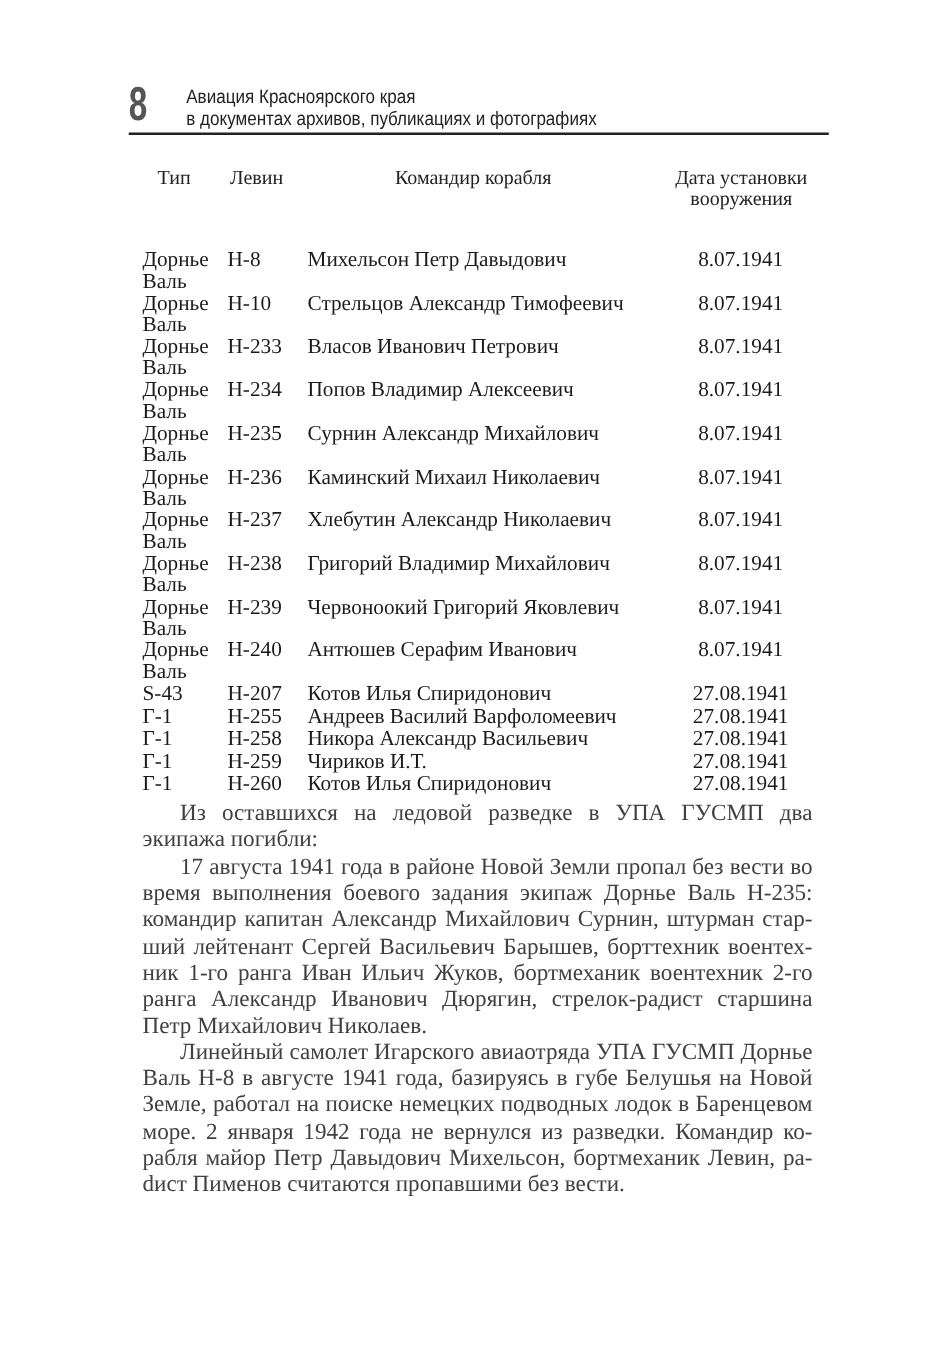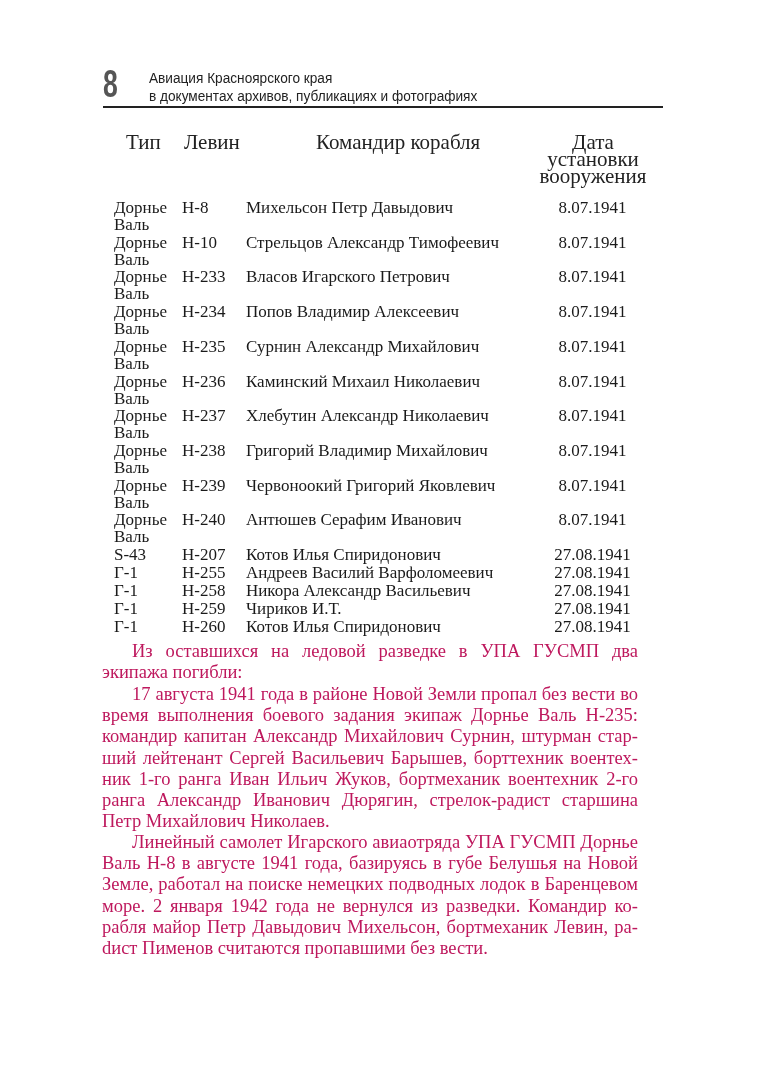--- a/index.html
+++ b/index.html
@@ -11,32 +11,32 @@
       transform: scaleX(0.7); transform-origin: left top;
     }
     .running-head {
       position: absolute; left: 149px; top: 69px;
       font-family: "Liberation Sans", sans-serif; font-size: 15.5px; line-height: 18px;
       color: #222; transform: scaleX(0.88); transform-origin: left top; white-space: nowrap;
     }
     .rule { position: absolute; left: 103px; top: 106px; width: 560px; height: 2px; background: #222; }
 
     .serif { font-family: "Liberation Serif", serif; }
-    .th { position: absolute; font-size: 21px; line-height: 17px; top: 134px; color: #222; }
+    .th { position: absolute; font-size: 16px; line-height: 17px; top: 134px; color: #222; }
     .th-date { text-align: center; }
     .row { position: absolute; left: 0; width: 761px; font-size: 17px; line-height: 17px; }
     .cell { position: absolute; top: 0; white-space: nowrap; margin-top: 19px; }
     .c-type { left: 114px; width: 66px; white-space: normal; }
     .c-num { left: 182px; }
     .c-name { left: 246px; }
     .c-date { left: 535px; width: 115px; text-align: center; font-family: Liberation Serif, serif; }
 
     .para {
-      position: absolute; left: 102px; width: 536px;
-      font-size: 18.5px; line-height: 21.2px; text-align: justify; color: #be185d;
+      position: absolute; left: 114px; width: 536px;
+      font-size: 18.5px; line-height: 21.2px; text-align: justify; color: #404040;
       text-indent: 30px; margin: 0; hyphens: manual;
     }
   </style>
 </head>
 <body>
 
 <div>
   <div class="page-number">8</div>
   <div class="running-head">
     <div>Авиация Красноярского края</div>
@@ -62,21 +62,21 @@
       </div>
       <div class="row" style="top: 214.7px;">
         <div class="cell c-type">Дорнье Валь</div>
         <div class="cell c-num">Н-10</div>
         <div class="cell c-name">Стрельцов Александр Тимофеевич</div>
         <div class="cell c-date">8.07.1941</div>
       </div>
       <div class="row" style="top: 249.4px;">
         <div class="cell c-type">Дорнье Валь</div>
         <div class="cell c-num">Н-233</div>
-        <div class="cell c-name">Власов Игарского Петрович</div>
+        <div class="cell c-name">Власов Иванович Петрович</div>
         <div class="cell c-date">8.07.1941</div>
       </div>
       <div class="row" style="top: 284.1px;">
         <div class="cell c-type">Дорнье Валь</div>
         <div class="cell c-num">Н-234</div>
         <div class="cell c-name">Попов Владимир Алексеевич</div>
         <div class="cell c-date">8.07.1941</div>
       </div>
       <div class="row" style="top: 318.8px;">
         <div class="cell c-type">Дорнье Валь</div>

